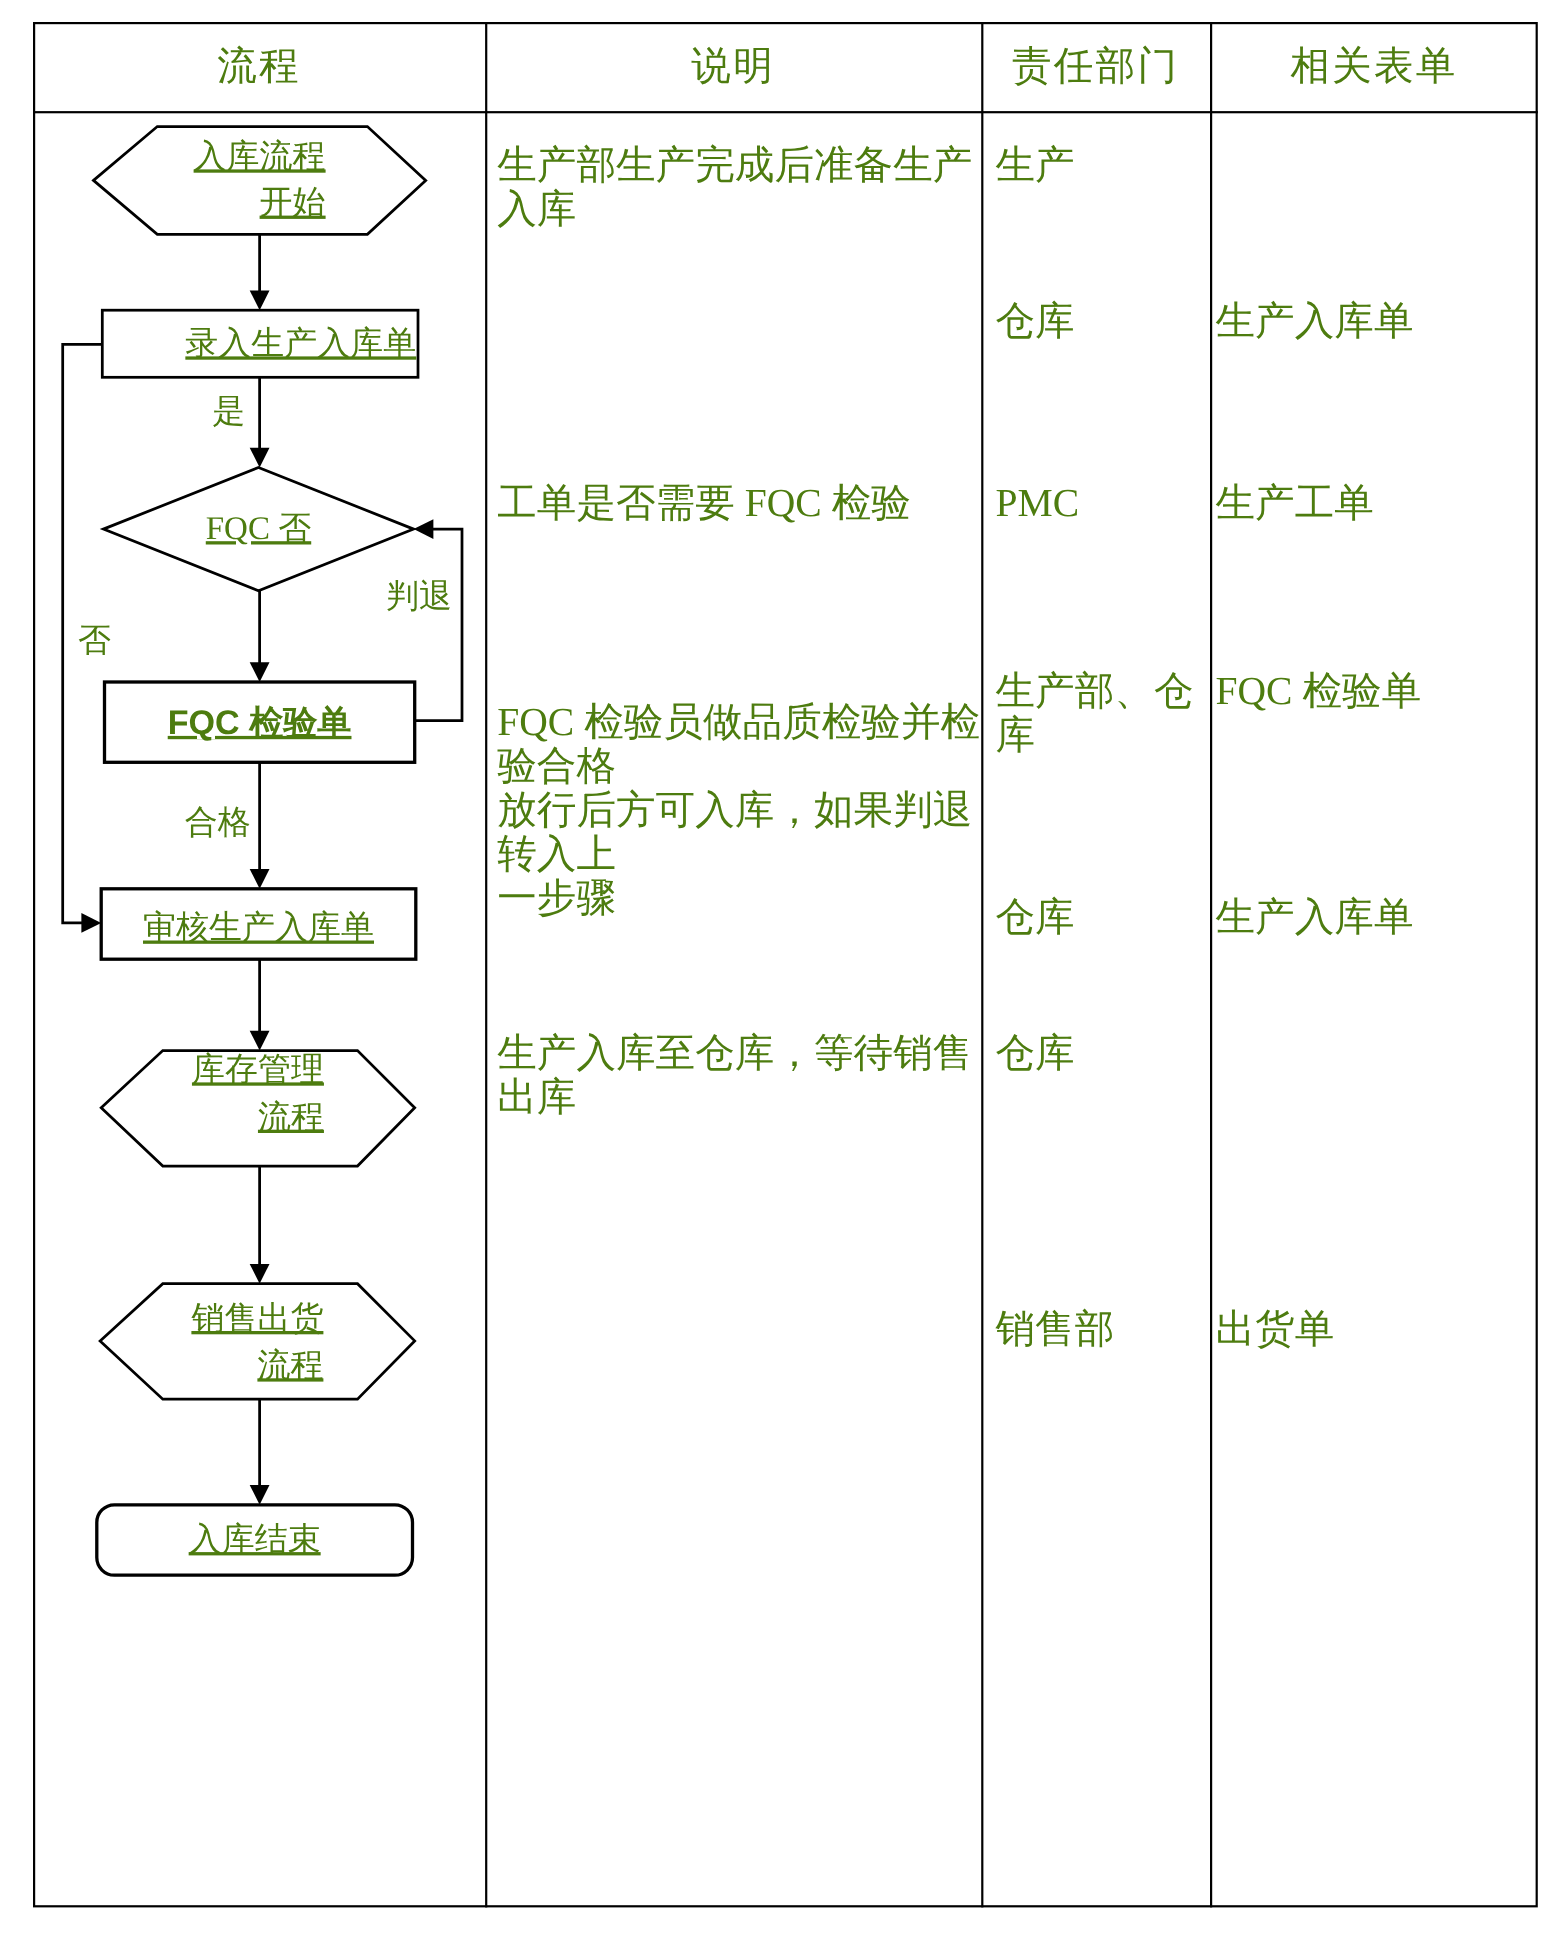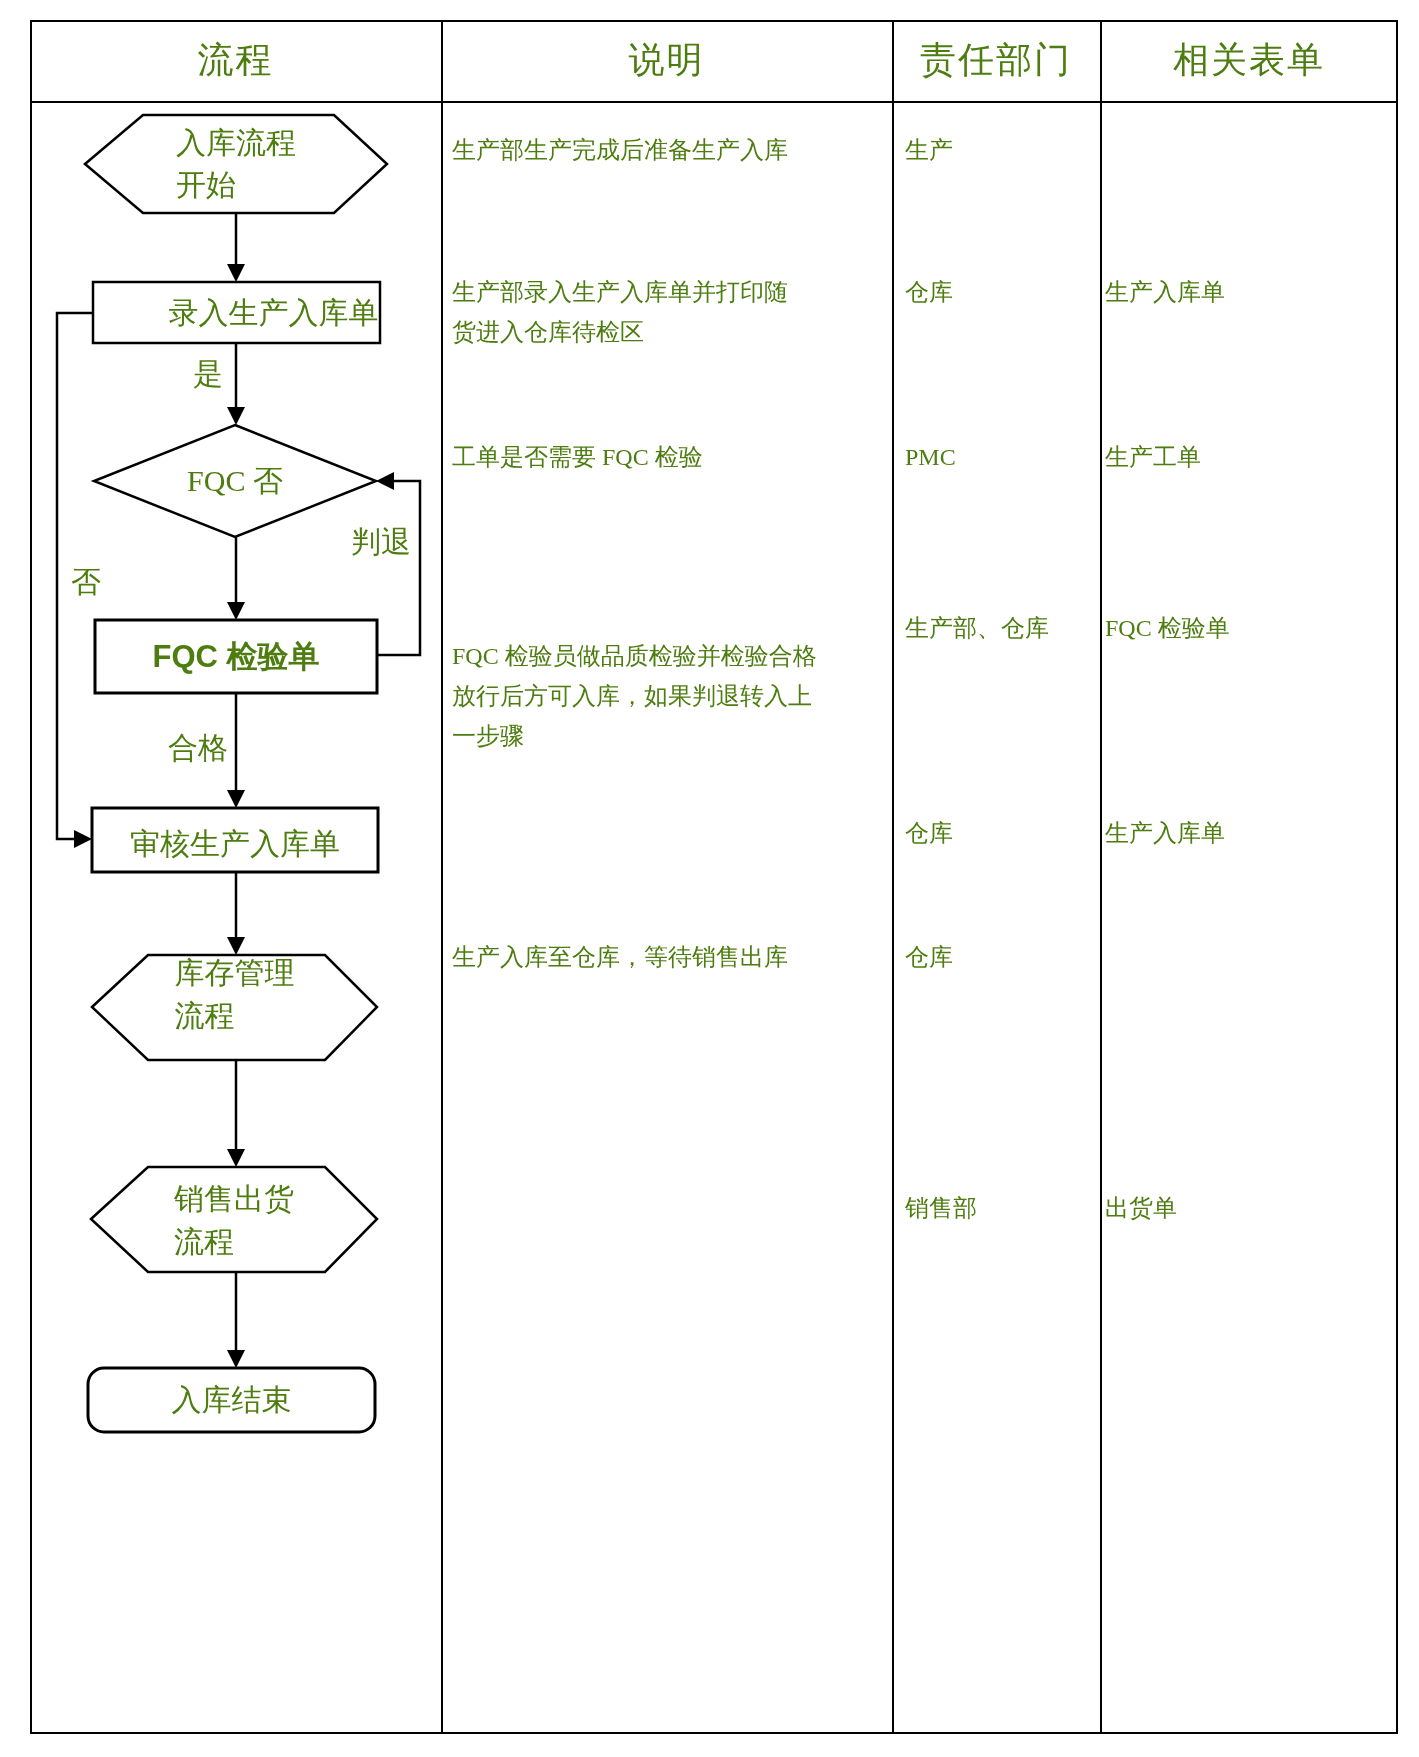--- a/index.html
+++ b/index.html
@@ -16,29 +16,29 @@
     position:absolute;left:30px;top:20px;width:1368px;height:1714px;
     border:2px solid #000000;box-sizing:border-box;
   }
   .hcell{
     position:absolute;top:38px;height:44px;
     display:flex;align-items:center;justify-content:center;
     font-size:36px;letter-spacing:2px;
   }
   .shape-label{
     position:absolute;display:flex;align-items:center;justify-content:center;
-    text-align:left;font-size:30px;line-height:42px;white-space:pre-line;
+    text-align:right;font-size:30px;line-height:42px;white-space:pre-line;text-decoration:underline;
   }
   .fqc-font{font-family:"Liberation Sans",sans-serif;font-weight:bold;font-size:31px;}
   .edge-label{
     position:absolute;transform:translate(-50%,-50%);
     font-size:30px;white-space:nowrap;
   }
   .cell{
-    position:absolute;font-size:24px;line-height:40px;white-space:pre-line;
+    position:absolute;font-size:36px;line-height:40px;white-space:pre-line;
     text-align:left;
   }
   svg.flow-layer{position:absolute;left:0;top:0;}
 </style>
 </head>
 <body>
 
 <div class="page">
 
   <div class="frame"></div>
@@ -117,22 +117,20 @@
 
   <div class="edge-label" style="left:208px;top:374px;">是</div>
   <div class="edge-label" style="left:86px;top:582px;">否</div>
   <div class="edge-label" style="left:381px;top:542px;">判退</div>
   <div class="edge-label" style="left:198px;top:748px;">合格</div>
 
   <div class="cell" style="left:452px;top:130px;width:436px;">生产部生产完成后准备生产入库</div>
   <div class="cell" style="left:905px;top:130px;width:190px;">生产</div>
   <div class="cell" style="left:1105px;top:130px;width:285px;"></div>
 
-  <div class="cell" style="left:452px;top:272px;width:436px;">生产部录入生产入库单并打印随
-货进入仓库待检区</div>
   <div class="cell" style="left:905px;top:272px;width:190px;">仓库</div>
   <div class="cell" style="left:1105px;top:272px;width:285px;">生产入库单</div>
 
   <div class="cell" style="left:452px;top:437px;width:436px;">工单是否需要 FQC 检验</div>
   <div class="cell" style="left:905px;top:437px;width:190px;">PMC</div>
   <div class="cell" style="left:1105px;top:437px;width:285px;">生产工单</div>
 
   <div class="cell" style="left:452px;top:636px;width:442px;">FQC 检验员做品质检验并检验合格
 放行后方可入库，如果判退转入上
 一步骤</div>

